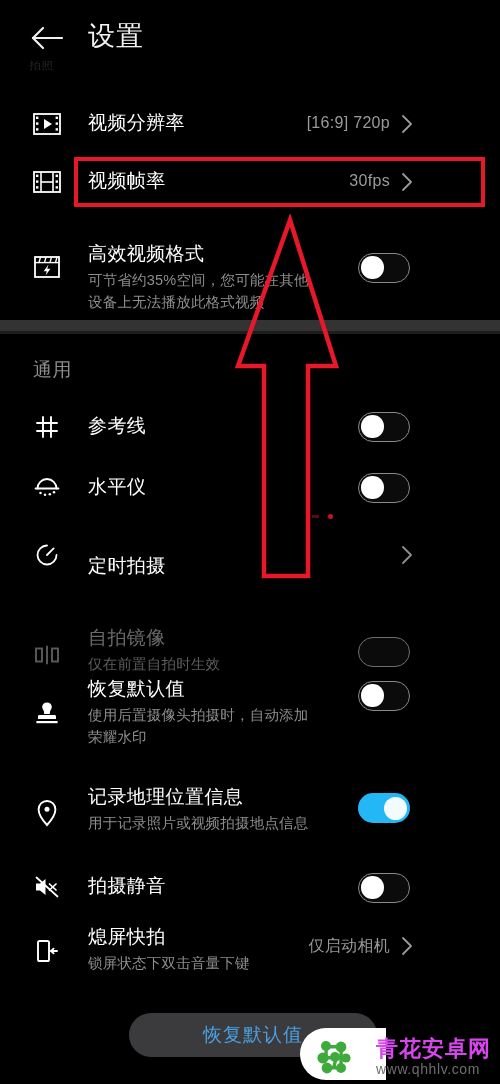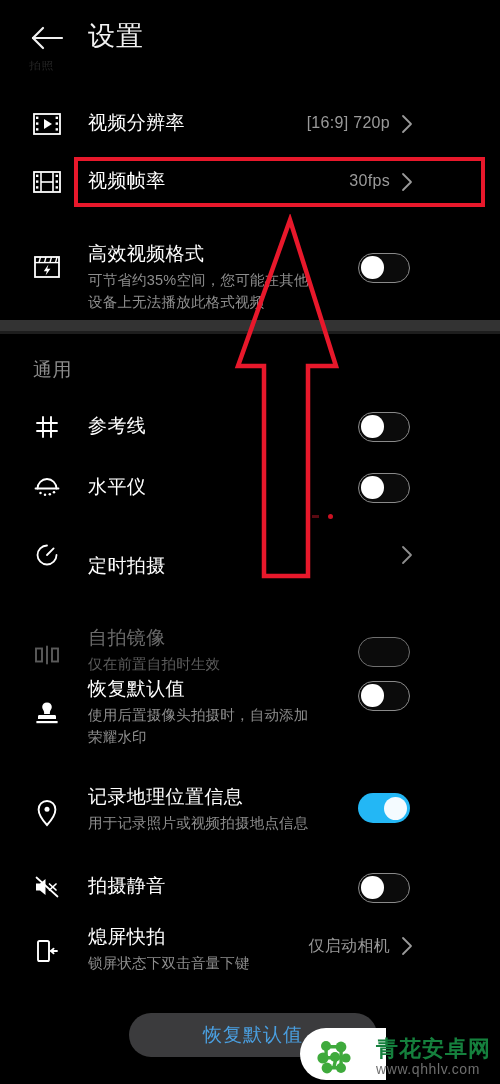--- a/index.html
+++ b/index.html
@@ -224,21 +224,21 @@
   .wm-logo {
     position: absolute;
     left: 14px; top: 13px;
     width: 40px; height: 40px;
   }
   .wm-cn {
     position: absolute;
     left: 76px; top: 10px;
     font-size: 22px;
     font-weight: bold;
-    color: #15803d;
+    color: #d946ef;
     letter-spacing: 1px;
     white-space: nowrap;
   }
   .wm-url {
     position: absolute;
     left: 76px; top: 37px;
     font-size: 14px;
     color: #6e6e6e;
     letter-spacing: .6px;
     white-space: nowrap;

